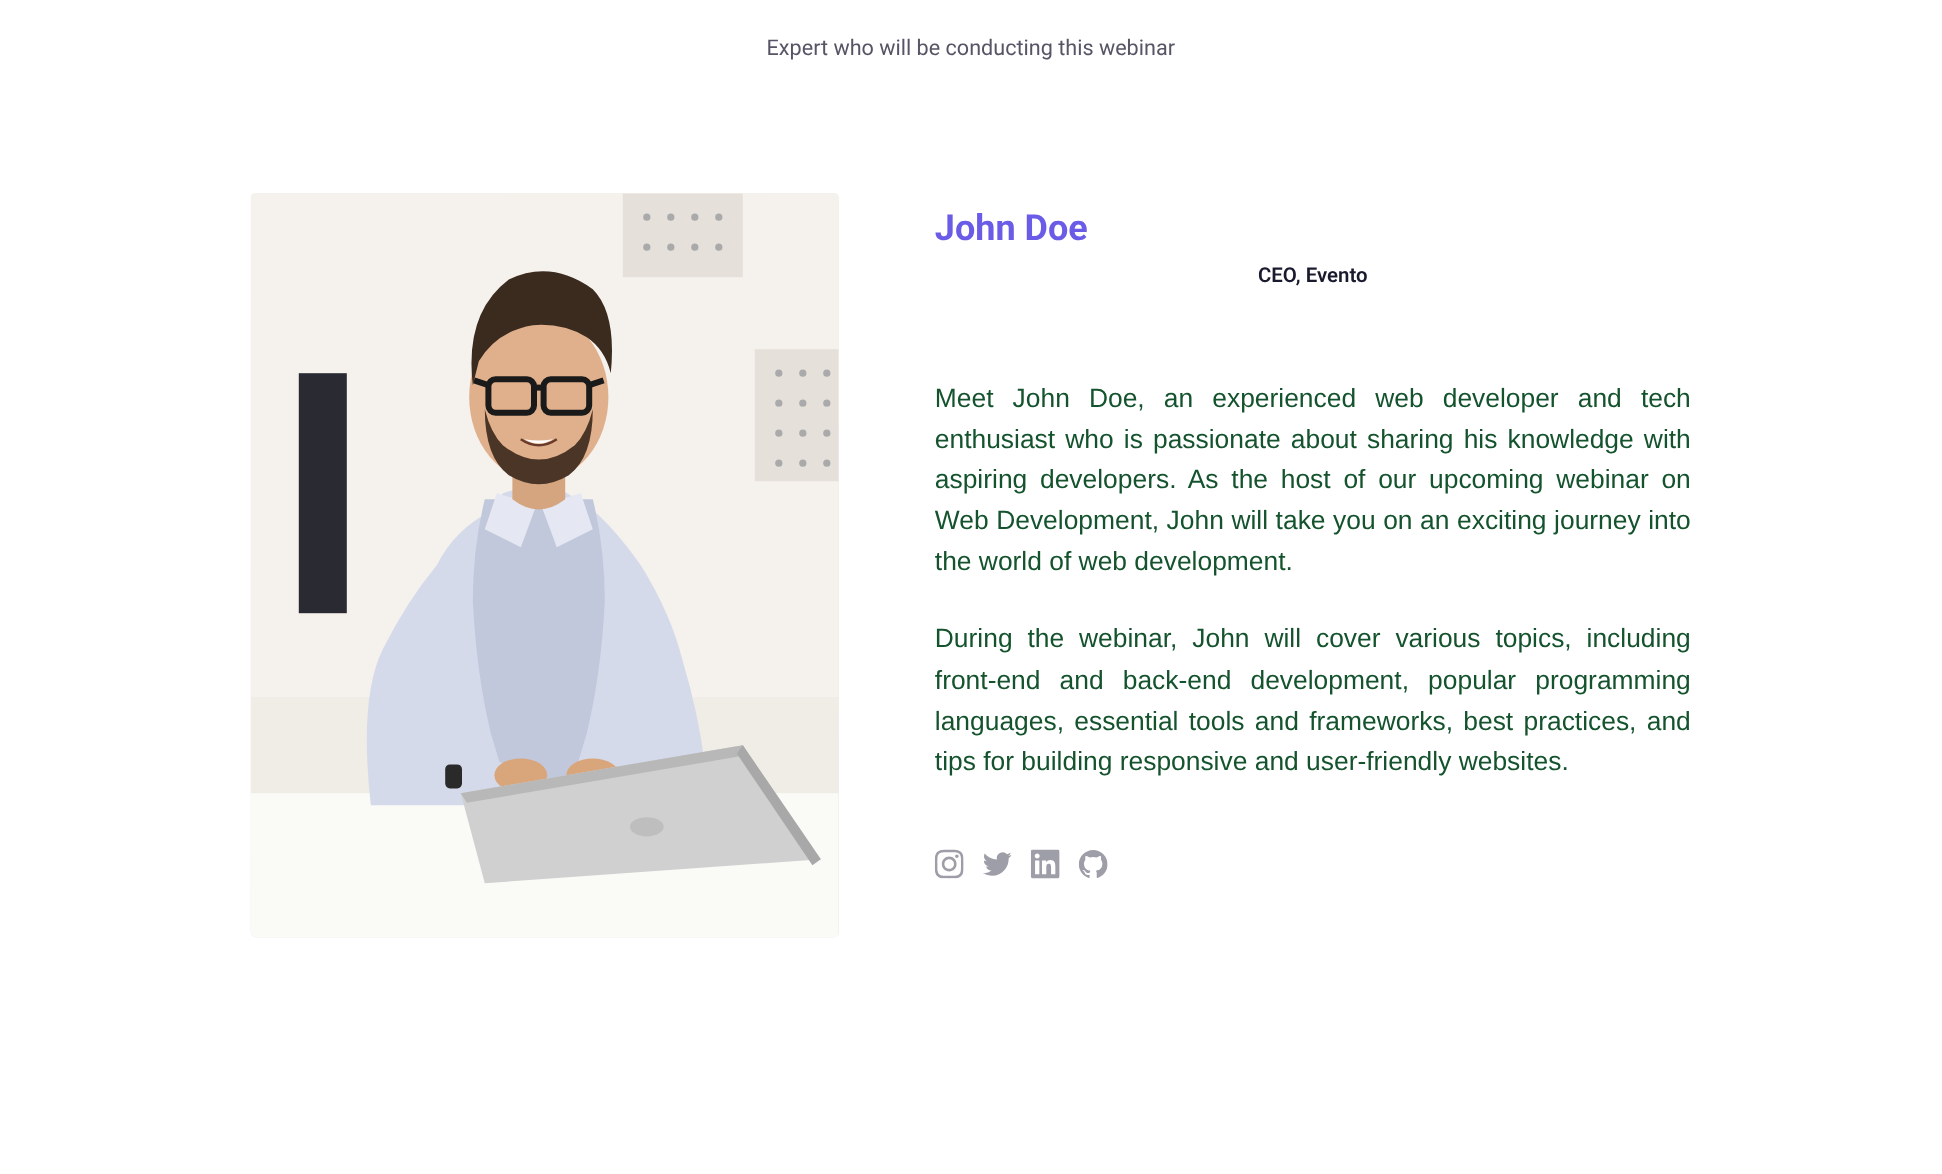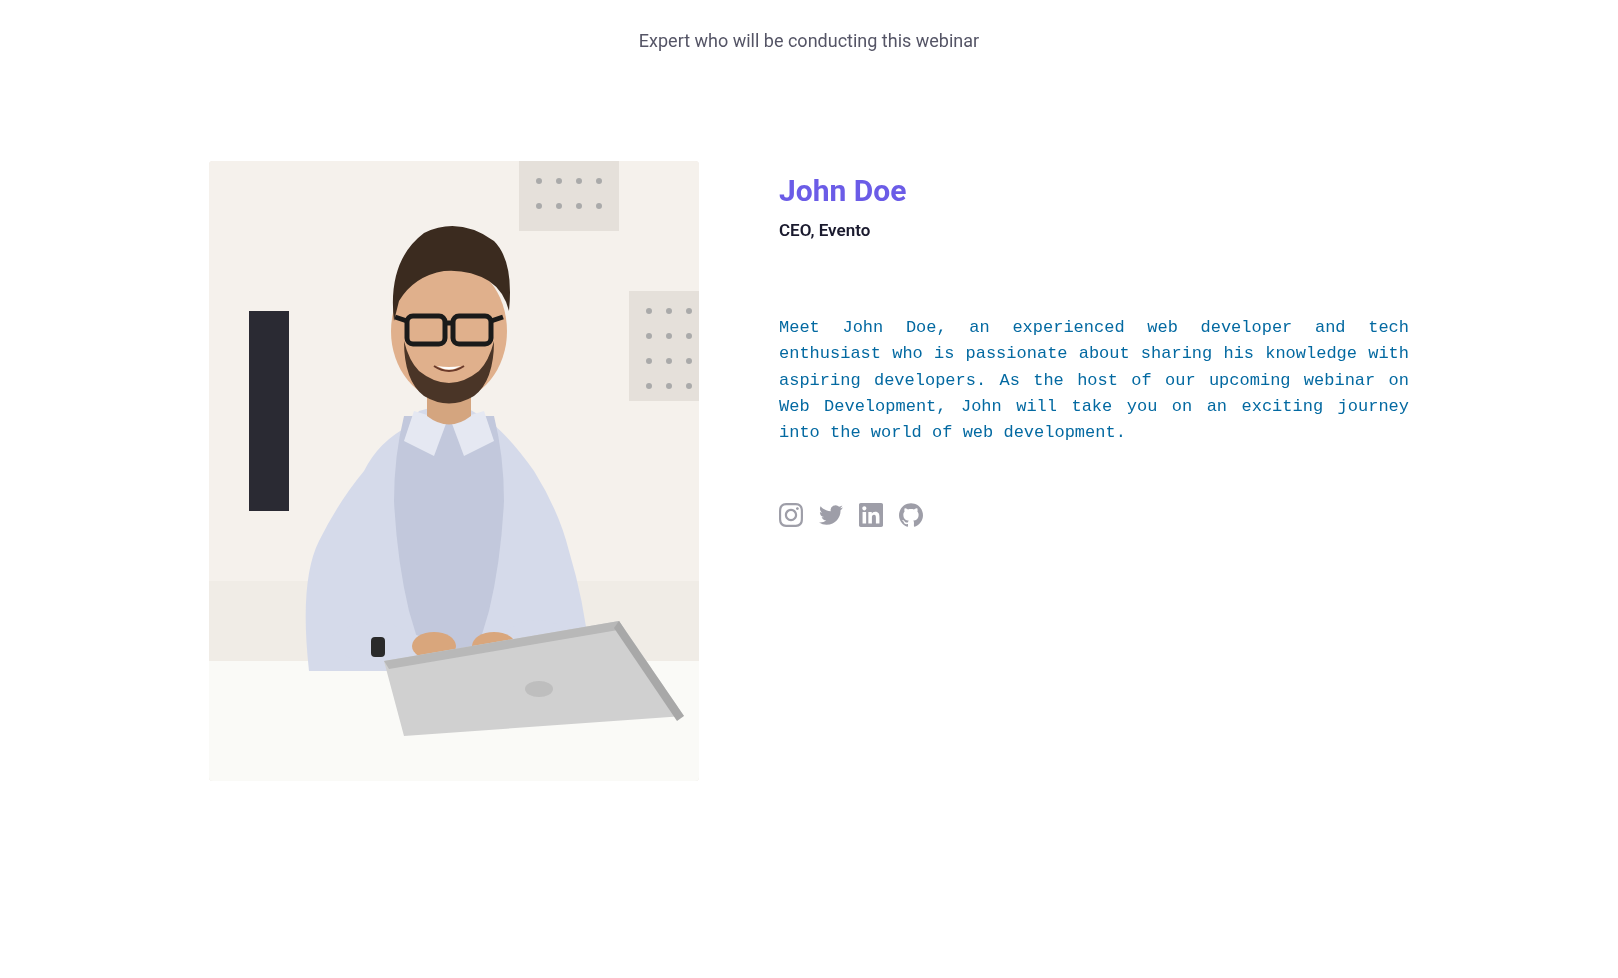--- a/index.html
+++ b/index.html
@@ -73,27 +73,28 @@
       font-weight: 700;
       color: #6b5ce7;
       margin-bottom: 12px;
     }
     
     .host-title {
       font-size: 17px;
       font-weight: 600;
       color: #1a1a2e;
       margin-bottom: 75px;
+      text-align: center;
     }
     
     .host-bio {
-      font-family: Liberation Mono, monospace;
-      font-size: 17px;
+      font-family: Liberation Sans, sans-serif;
+      font-size: 22px;
       line-height: 1.55;
-      color: #0369a1;
+      color: #14532d;
       text-align: justify;
       margin-bottom: 30px;
     }
     
     .social-links {
       display: flex;
       gap: 16px;
       margin-top: 56px;
     }
     
@@ -193,20 +194,21 @@
         <path d="M 410 460 L 475 555 L 468 560 L 405 467 Z" fill="#a8a8a8"></path>
         <ellipse cx="330" cy="528" rx="14" ry="8" fill="#bebebe"></ellipse>
       </svg>
     </div>
 
     <div class="host-info">
       <h2 class="host-name">John Doe</h2>
       <p class="host-title">CEO, Evento</p>
 
       <p class="host-bio">Meet John Doe, an experienced web developer and tech enthusiast who is passionate about sharing his knowledge with aspiring developers. As the host of our upcoming webinar on Web Development, John will take you on an exciting journey into the world of web development.</p>
+      <p class="host-bio">During the webinar, John will cover various topics, including front-end and back-end development, popular programming languages, essential tools and frameworks, best practices, and tips for building responsive and user-friendly websites.</p>
 
       <div class="social-links">
         <a class="social-link">
           <svg viewBox="0 0 24 24" fill="currentColor">
             <path d="M12 2.163c3.204 0 3.584.012 4.85.07 3.252.148 4.771 1.691 4.919 4.919.058 1.265.069 1.645.069 4.849 0 3.205-.012 3.584-.069 4.849-.149 3.225-1.664 4.771-4.919 4.919-1.266.058-1.644.07-4.85.07-3.204 0-3.584-.012-4.849-.07-3.26-.149-4.771-1.699-4.919-4.92-.058-1.265-.07-1.644-.07-4.849 0-3.204.013-3.583.07-4.849.149-3.227 1.664-4.771 4.919-4.919 1.266-.057 1.645-.069 4.849-.069zm0-2.163c-3.259 0-3.667.014-4.947.072-4.358.2-6.78 2.618-6.98 6.98-.059 1.281-.073 1.689-.073 4.948 0 3.259.014 3.668.072 4.948.2 4.358 2.618 6.78 6.98 6.98 1.281.058 1.689.072 4.948.072 3.259 0 3.668-.014 4.948-.072 4.354-.2 6.782-2.618 6.979-6.98.059-1.28.073-1.689.073-4.948 0-3.259-.014-3.667-.072-4.947-.196-4.354-2.617-6.78-6.979-6.98-1.281-.059-1.69-.073-4.949-.073zm0 5.838c-3.403 0-6.162 2.759-6.162 6.162s2.759 6.163 6.162 6.163 6.162-2.759 6.162-6.163c0-3.403-2.759-6.162-6.162-6.162zm0 10.162c-2.209 0-4-1.79-4-4 0-2.209 1.791-4 4-4s4 1.791 4 4c0 2.21-1.791 4-4 4zm6.406-11.845c-.796 0-1.441.645-1.441 1.44s.645 1.44 1.441 1.44c.795 0 1.439-.645 1.439-1.44s-.644-1.44-1.439-1.44z"></path>
           </svg>
         </a>
         <a class="social-link">
           <svg viewBox="0 0 24 24" fill="currentColor">
             <path d="M23.953 4.57a10 10 0 01-2.825.775 4.958 4.958 0 002.163-2.723c-.951.555-2.005.959-3.127 1.184a4.92 4.92 0 00-8.384 4.482C7.69 8.095 4.067 6.13 1.64 3.162a4.822 4.822 0 00-.666 2.475c0 1.71.87 3.213 2.188 4.096a4.904 4.904 0 01-2.228-.616v.06a4.923 4.923 0 003.946 4.827 4.996 4.996 0 01-2.212.085 4.936 4.936 0 004.604 3.417 9.867 9.867 0 01-6.102 2.105c-.39 0-.779-.023-1.17-.067a13.995 13.995 0 007.557 2.209c9.053 0 13.998-7.496 13.998-13.985 0-.21 0-.42-.015-.63A9.935 9.935 0 0024 4.59z"></path>

